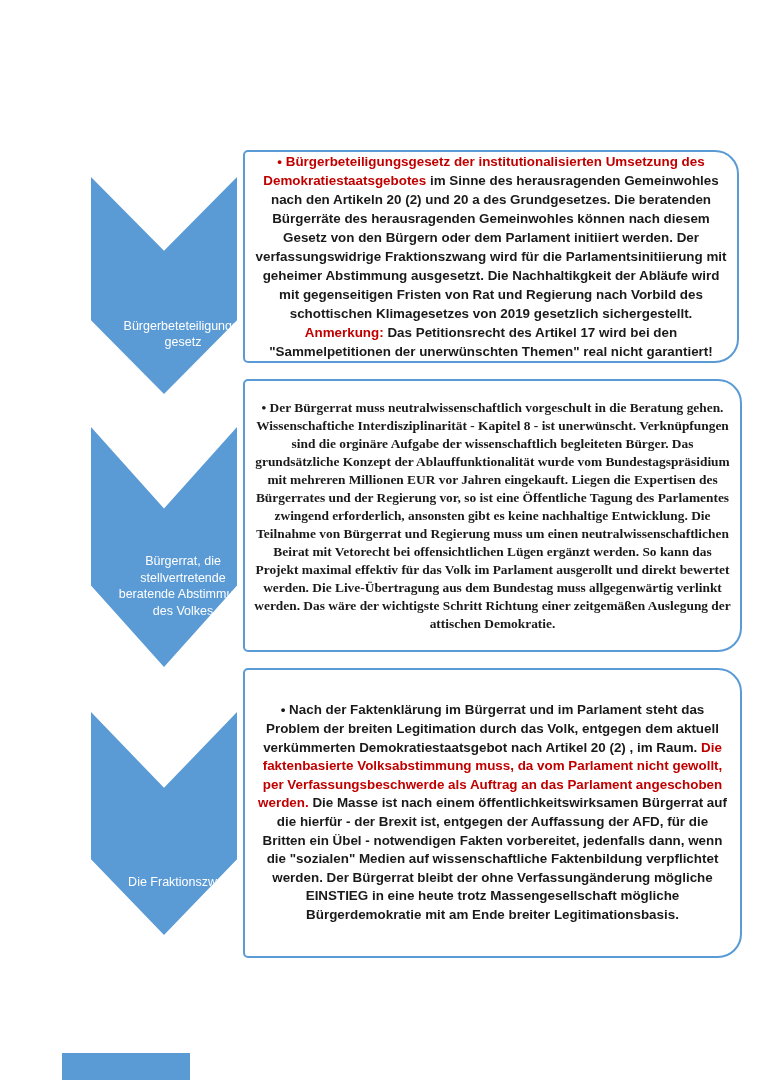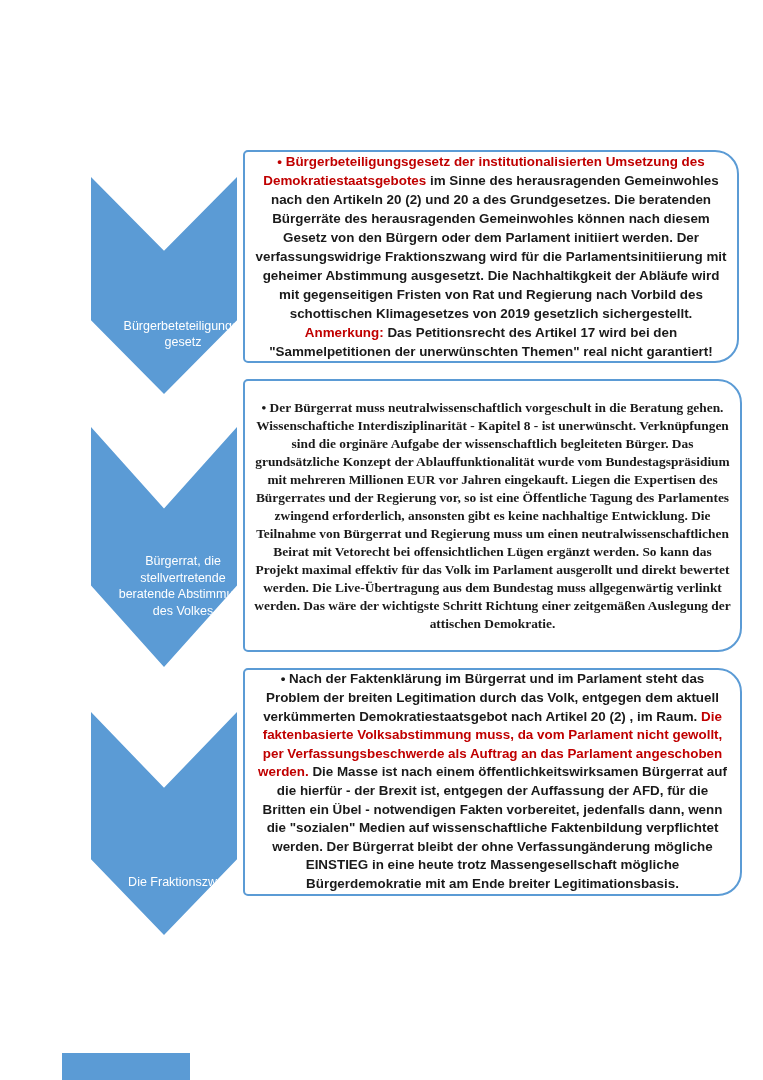--- a/index.html
+++ b/index.html
@@ -68,19 +68,19 @@
     <span class="red">• Bürgerbeteiligungsgesetz der institutionalisierten Umsetzung des Demokratiestaatsgebotes</span><span> im Sinne des herausragenden Gemeinwohles nach den Artikeln 20 (2) und 20 a des Grundgesetzes. Die beratenden Bürgerräte des herausragenden Gemeinwohles können nach diesem Gesetz von den Bürgern oder dem Parlament initiiert werden. Der verfassungswidrige Fraktionszwang wird für die Parlamentsinitiierung mit geheimer Abstimmung ausgesetzt. Die Nachhaltikgkeit der Abläufe wird mit gegenseitigen Fristen von Rat und Regierung nach Vorbild des schottischen Klimagesetzes von 2019 gesetzlich sichergestellt. </span><span class="red">Anmerkung:</span><span> Das Petitionsrecht des Artikel 17 wird bei den "Sammelpetitionen der unerwünschten Themen" real nicht garantiert!</span>
   </p>
 </div>
 
 <div class="callout c2" style="top:379px;width:499px;height:273px;font-family:Liberation Serif, serif;">
   <p>
     <span>• Der Bürgerrat muss neutralwissenschaftlich vorgeschult in die Beratung gehen. Wissenschaftiche Interdisziplinarität - Kapitel 8 - ist unerwünscht. Verknüpfungen sind die orginäre Aufgabe der wissenschaftlich begleiteten Bürger. Das grundsätzliche Konzept der Ablauffunktionalität wurde vom Bundestagspräsidium mit mehreren Millionen EUR vor Jahren eingekauft. Liegen die Expertisen des Bürgerrates und der Regierung vor, so ist eine Öffentliche Tagung des Parlamentes zwingend erforderlich, ansonsten gibt es keine nachhaltige Entwicklung. Die Teilnahme von Bürgerrat und Regierung muss um einen neutralwissenschaftlichen Beirat mit Vetorecht bei offensichtlichen Lügen ergänzt werden. So kann das Projekt maximal effektiv für das Volk im Parlament ausgerollt und direkt bewertet werden. Die Live-Übertragung aus dem Bundestag muss allgegenwärtig verlinkt werden. Das wäre der wichtigste Schritt Richtung einer zeitgemäßen Auslegung der attischen Demokratie.</span>
   </p>
 </div>
 
-<div class="callout c3" style="top:668px;width:499px;height:228px;">
+<div class="callout c3" style="top:668px;width:499px;height:290px;">
   <p>
     <span>• Nach der Faktenklärung im Bürgerrat und im Parlament steht das Problem der breiten Legitimation durch das Volk, entgegen dem aktuell verkümmerten Demokratiestaatsgebot nach Artikel 20 (2) , im Raum. </span><span class="red">Die faktenbasierte Volksabstimmung muss, da vom Parlament nicht gewollt, per Verfassungsbeschwerde als Auftrag an das Parlament angeschoben werden.</span><span> Die Masse ist nach einem öffentlichkeitswirksamen Bürgerrat auf die hierfür - der Brexit ist, entgegen der Auffassung der AFD, für die Britten ein Übel - notwendigen Fakten vorbereitet, jedenfalls dann, wenn die "sozialen" Medien auf wissenschaftliche Faktenbildung verpflichtet werden. Der Bürgerrat bleibt der ohne Verfassungänderung mögliche EINSTIEG in eine heute trotz Massengesellschaft mögliche Bürgerdemokratie mit am Ende breiter Legitimationsbasis.</span>
   </p>
 </div>
 
 <div class="partial-shape" style="left:62px;top:1053px;width:128px;height:27px;"></div>
 
 </body></html>

